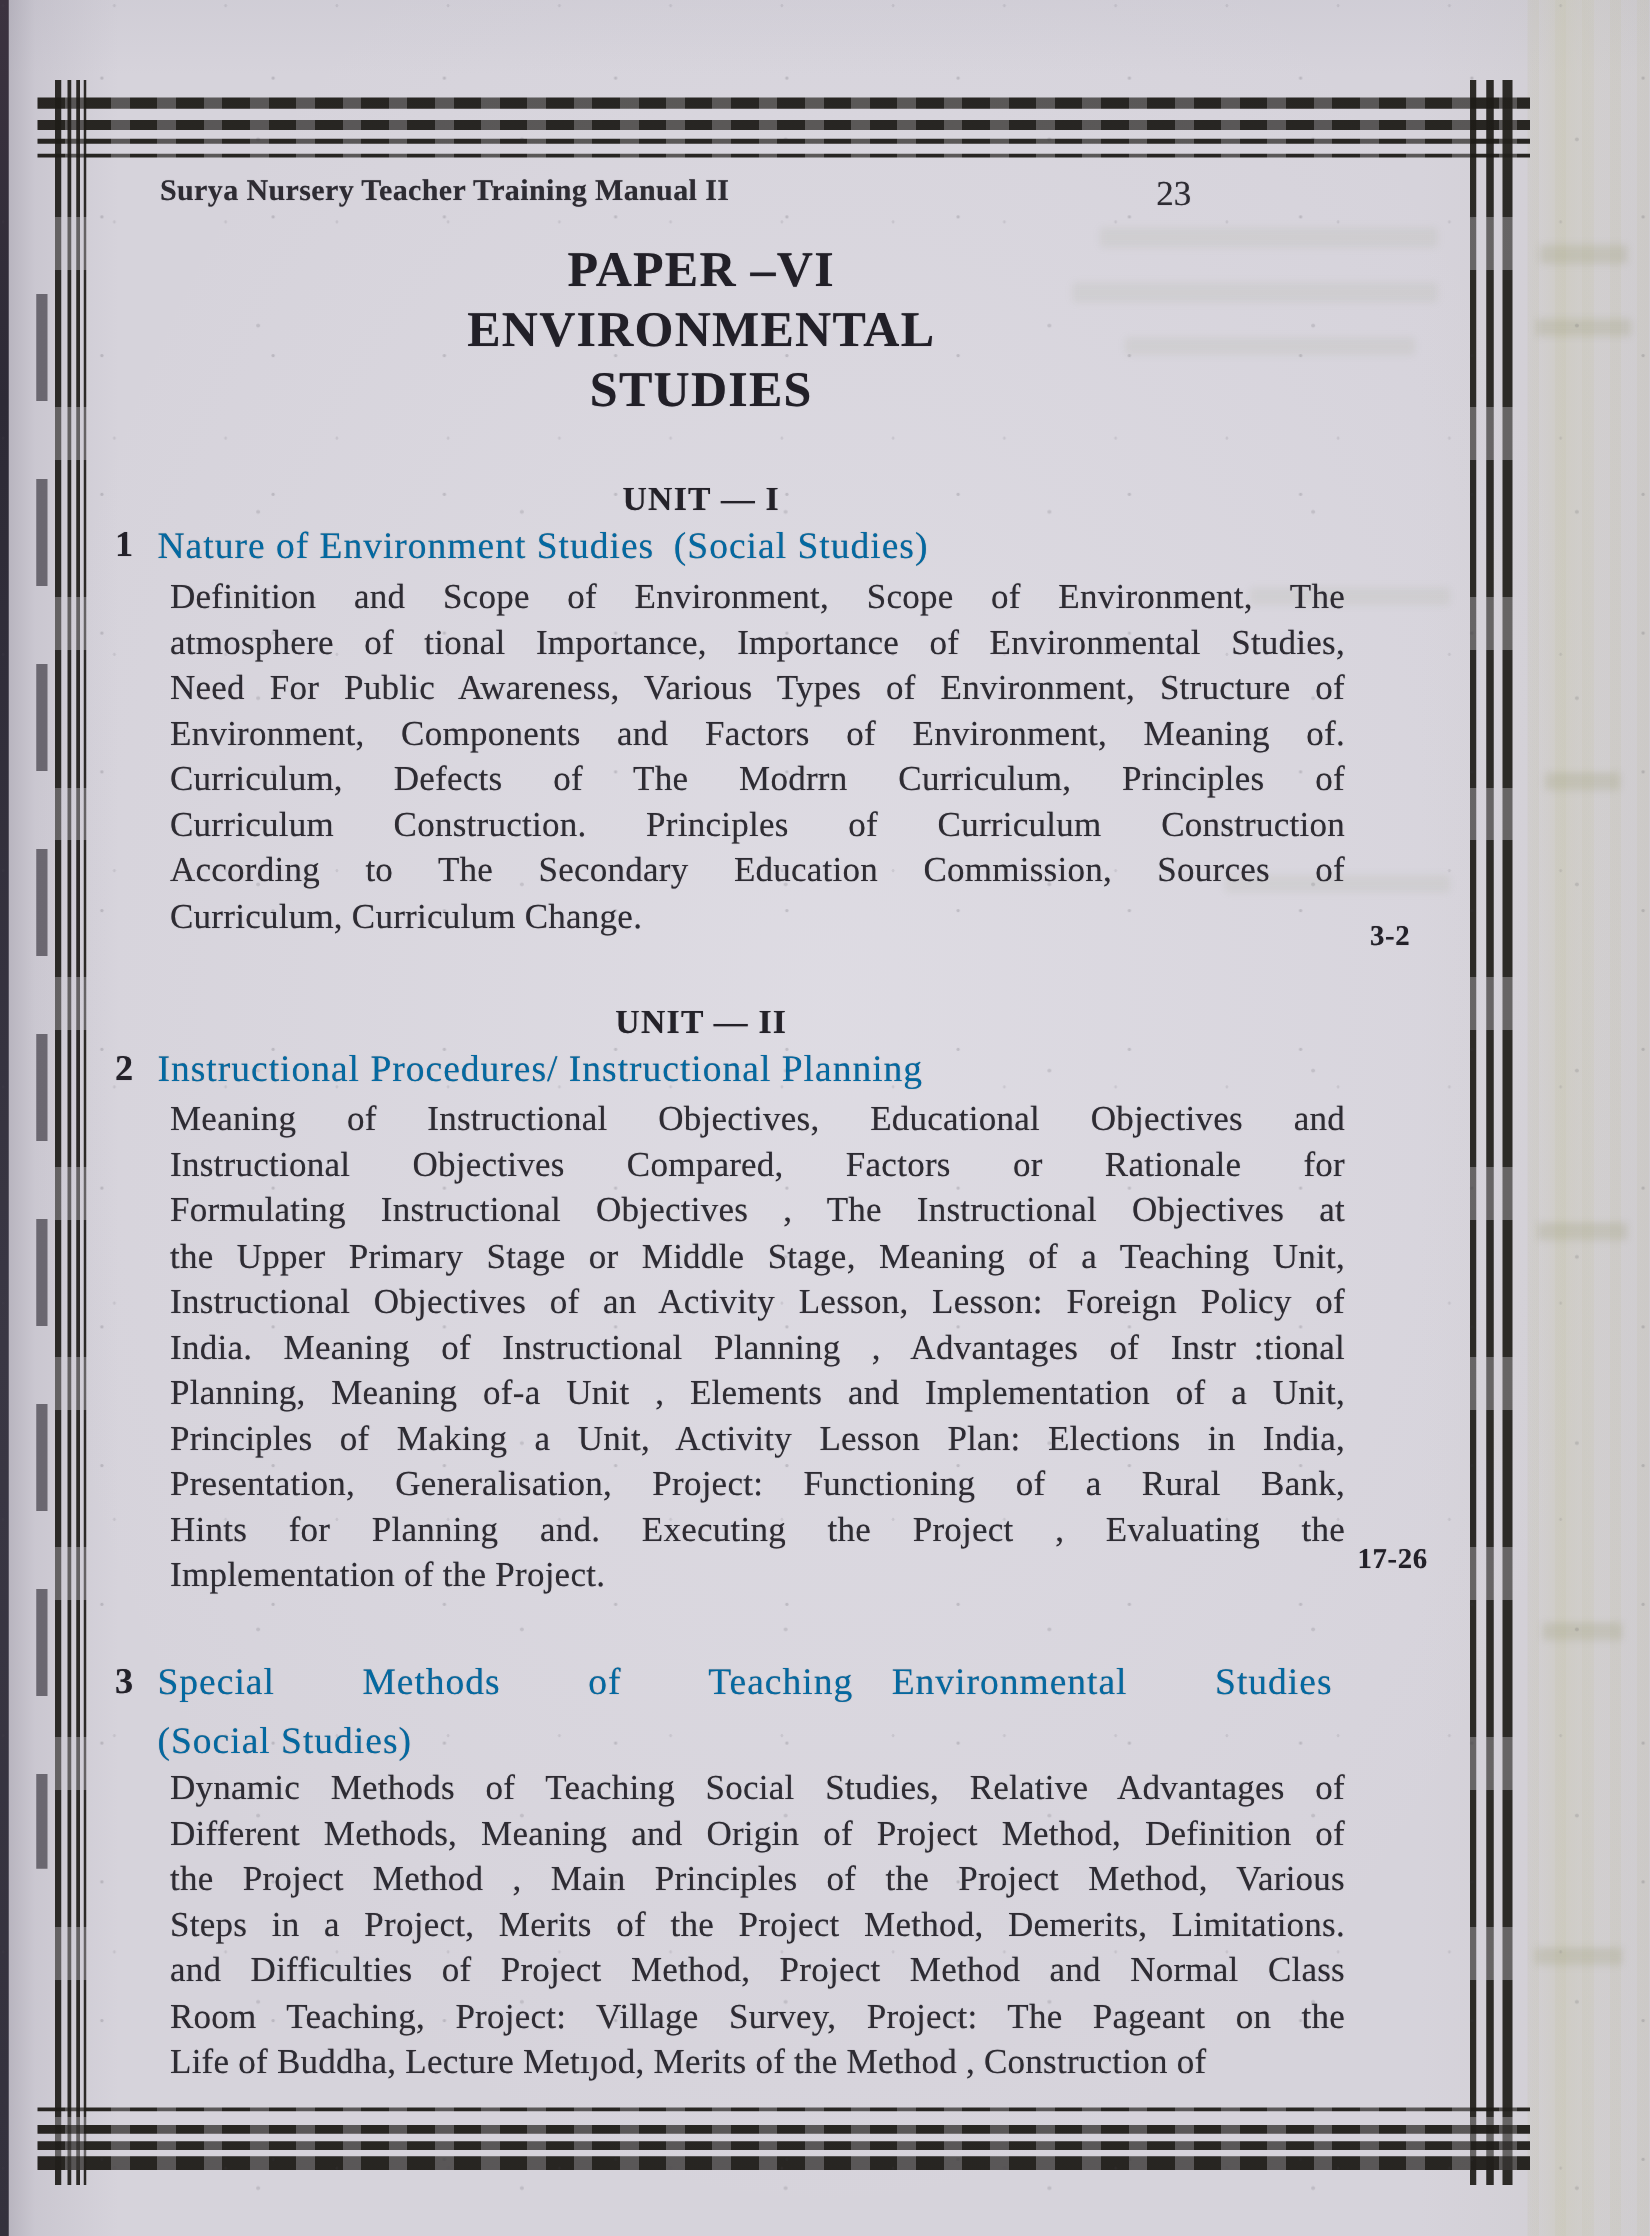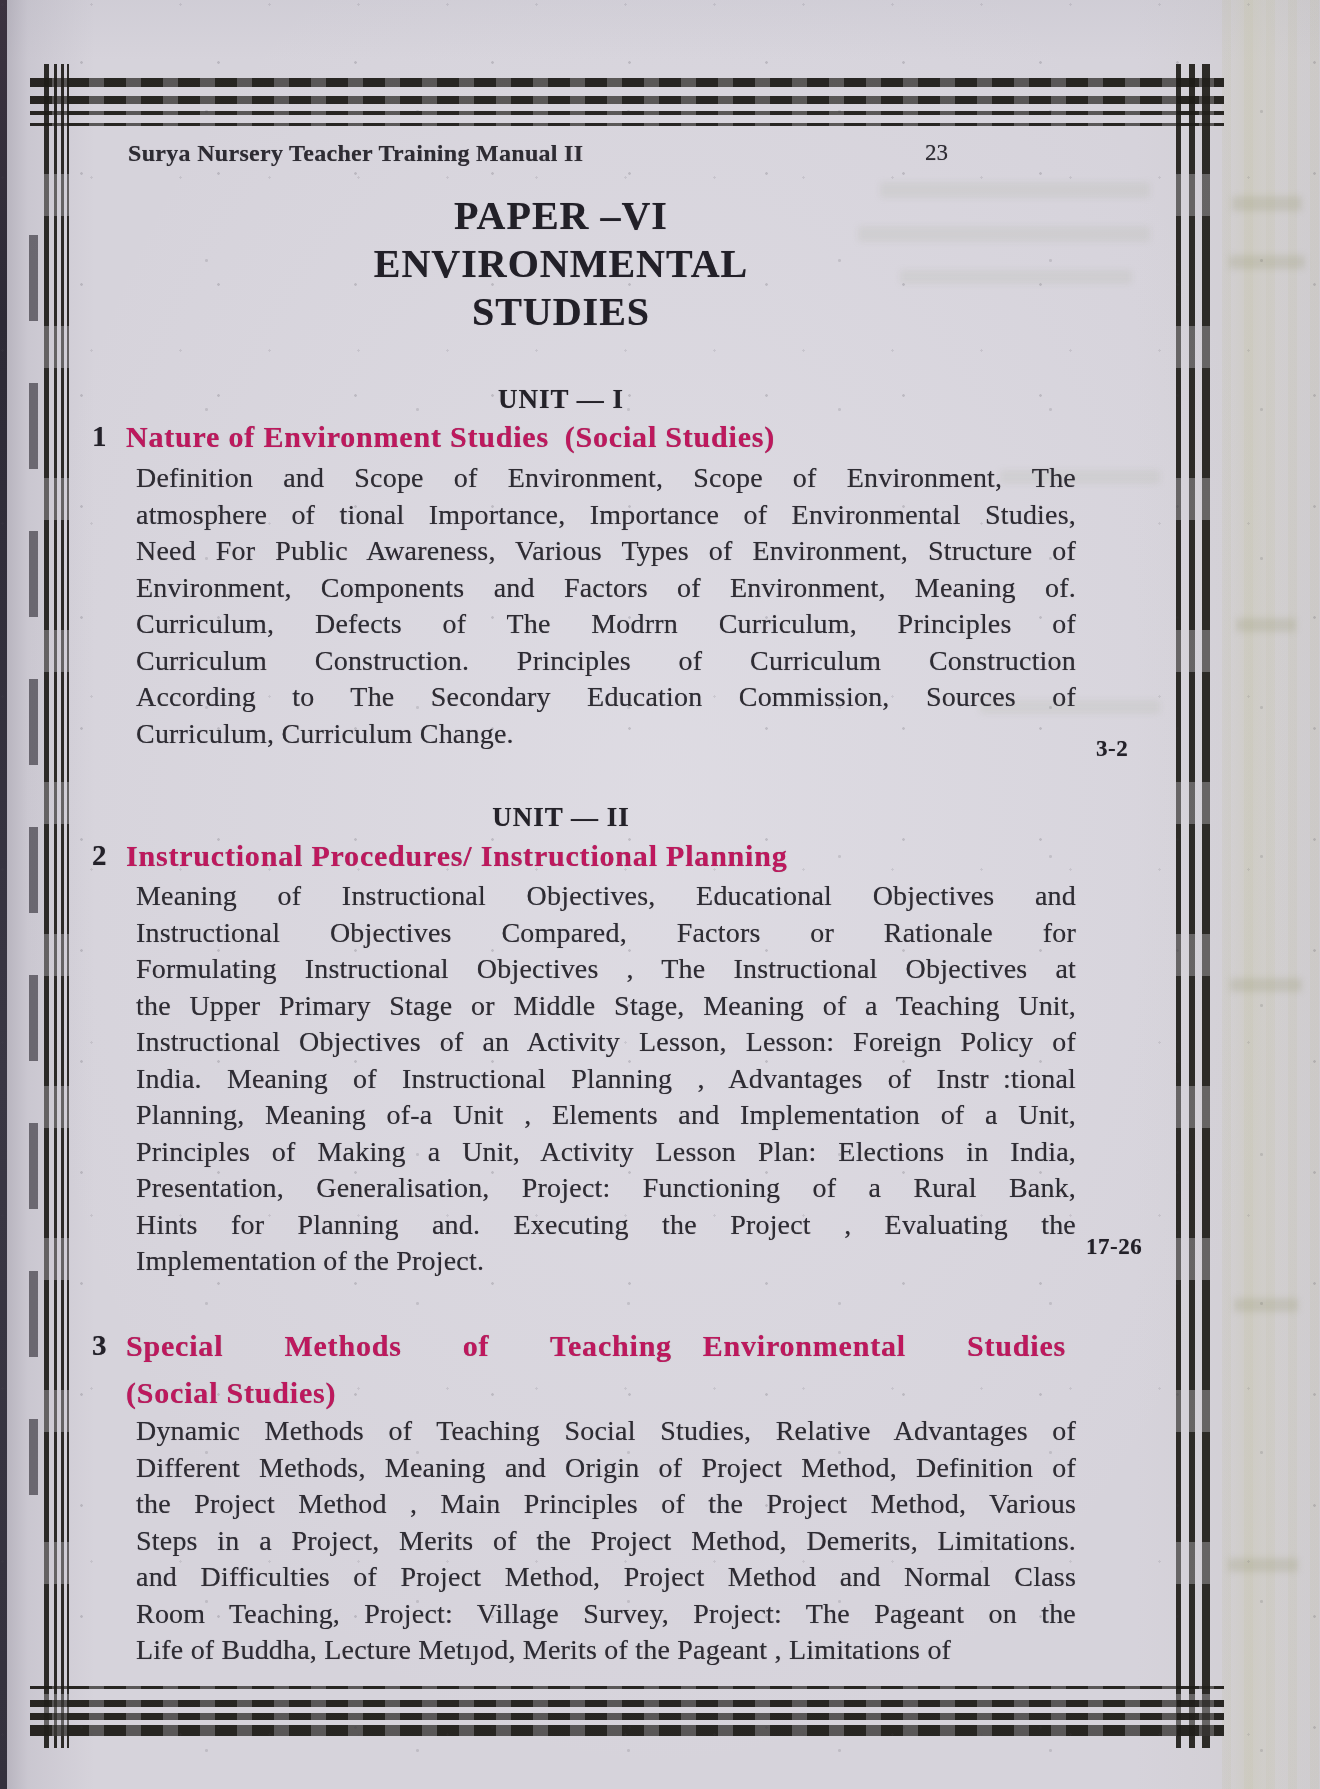--- a/index.html
+++ b/index.html
@@ -39,26 +39,26 @@
   
   .ghost{position:absolute;filter:blur(3px);background:rgba(150,150,108,.22);border-radius:3px;}
   .ghost.inner{background:rgba(140,148,110,.10);}
   .rm-streaks{position:absolute;left:1222px;top:0;width:98px;height:1789px;
     background:
       linear-gradient(90deg, rgba(208,206,188,0) 0, rgba(203,201,178,.45) 30%, rgba(210,208,190,.2) 55%, rgba(208,206,190,0) 100%),
       repeating-linear-gradient(90deg, rgba(190,188,160,.18) 0 9px, rgba(214,212,198,0) 9px 22px);}
   
   .txt{position:absolute;color:#2e2c33;text-shadow:0 0 .7px rgba(46,44,52,.55);}
   .running{font-size:24px;letter-spacing:.3px;font-weight:bold;}
-  .pagenum{font-size:23px;}
+  .pagenum{font-size:28px;}
   .ctr{left:126px;width:870px;text-align:center;}
   .title-line{font-weight:bold;font-size:40px;color:#222028;letter-spacing:1px;}
   .unit{font-weight:bold;font-size:27px;color:#242229;letter-spacing:1px;}
   .secnum{font-weight:bold;font-size:29px;color:#232129;}
-  .sechead{font-weight:bold;font-size:30px;color:#be185d;letter-spacing:.8px;left:126px;width:940px;}
+  .sechead{font-weight:normal;font-size:30px;color:#0369a1;letter-spacing:.8px;left:126px;width:940px;}
   .sechead.spread{text-align:justify;text-align-last:justify;}
   .pline{left:136px;width:940px;font-size:28px;line-height:30px;letter-spacing:.2px;
     text-align:justify;text-align-last:justify;}
   .pline.last{text-align-last:left;}
   .range{font-weight:bold;font-size:23px;color:#232129;letter-spacing:.5px;}
 </style>
 </head>
 <body>
 
 <div class="scan">
@@ -146,18 +146,18 @@
     <div class="txt secnum" style="left:92px;top:1329px">3</div>
     <div class="txt sechead spread" style="top:1329px">Special Methods of Teaching Environmental Studies</div>
     <div class="txt sechead" style="top:1376px">(Social Studies)</div>
 
     <div class="txt pline" style="top:1416px">Dynamic Methods of Teaching Social Studies, Relative Advantages of</div>
     <div class="txt pline" style="top:1453px">Different Methods, Meaning and Origin of Project Method, Definition of</div>
     <div class="txt pline" style="top:1489px">the Project Method , Main Principles of the Project Method, Various</div>
     <div class="txt pline" style="top:1526px">Steps in a Project, Merits of the Project Method, Demerits, Limitations.</div>
     <div class="txt pline" style="top:1562px">and Difficulties of Project Method, Project Method and Normal Class</div>
     <div class="txt pline" style="top:1599px">Room Teaching, Project: Village Survey, Project: The Pageant on the</div>
-    <div class="txt pline last" style="top:1635px">Life of Buddha, Lecture Metıȷod, Merits of the Pageant , Limitations of</div>
+    <div class="txt pline last" style="top:1635px">Life of Buddha, Lecture Metıȷod, Merits of the Method , Construction of</div>
 
   </div>
 
   <div class="speckle"></div>
 </div>
 
 </body></html>

